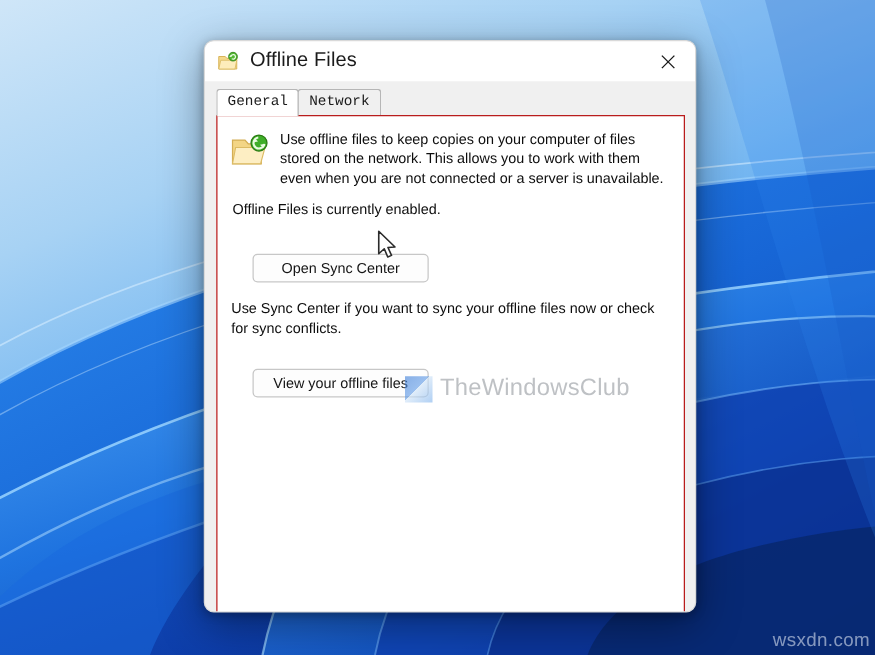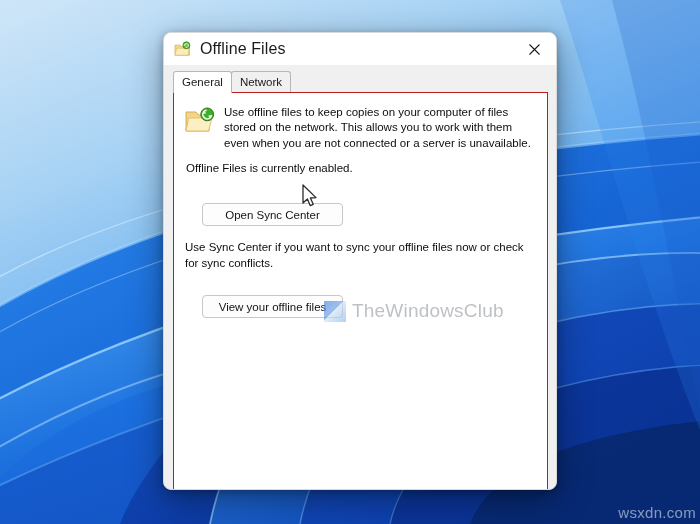--- a/index.html
+++ b/index.html
@@ -58,20 +58,21 @@
   .close-btn svg { display:block; }
 
   
   .tabstrip {
     height: 21px;
     margin: 6px 0 0 9px;
     display: flex;
     align-items: flex-end;
     position: relative;
     z-index: 2;
+    font-family: Liberation Mono, monospace;
   }
   .tab {
     font-size: 11.5px;
     color: #1a1a1a;
     padding: 3px 8px 3px 8px;
     line-height: 14px;
     border: 1px solid #b6b6b6;
     border-bottom: none;
     background: #f0f0f0;
     border-radius: 3px 3px 0 0;

